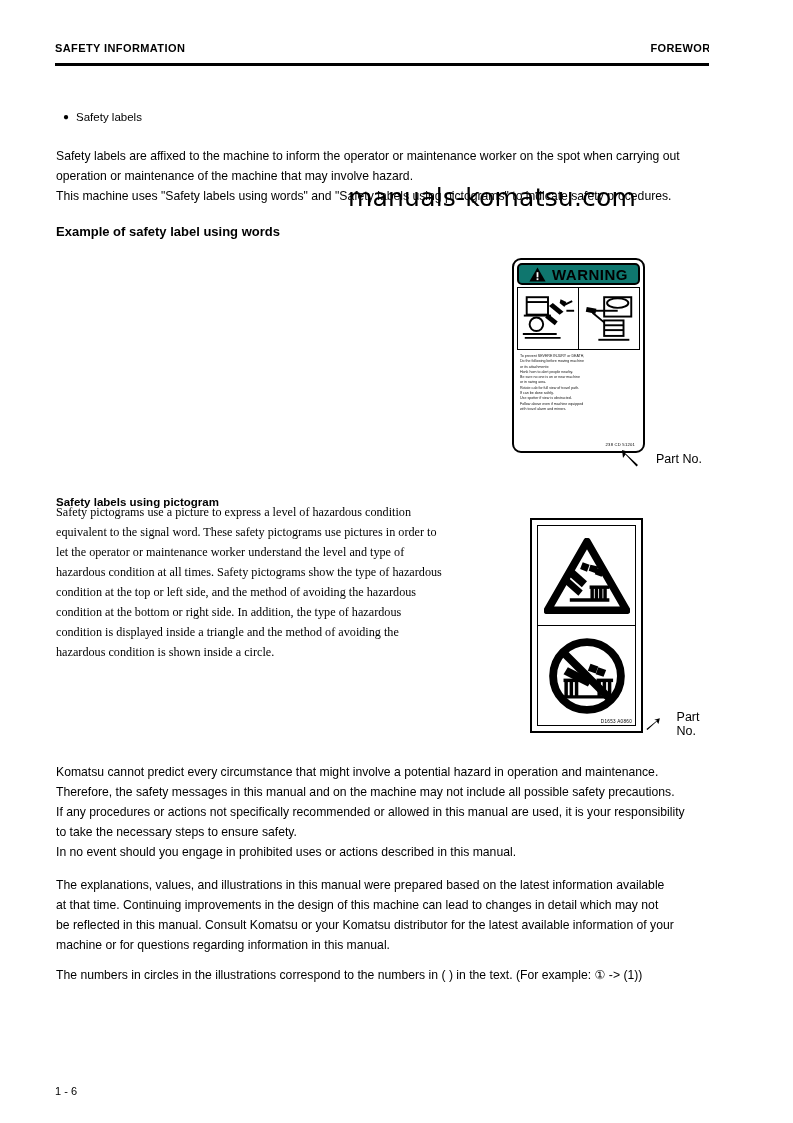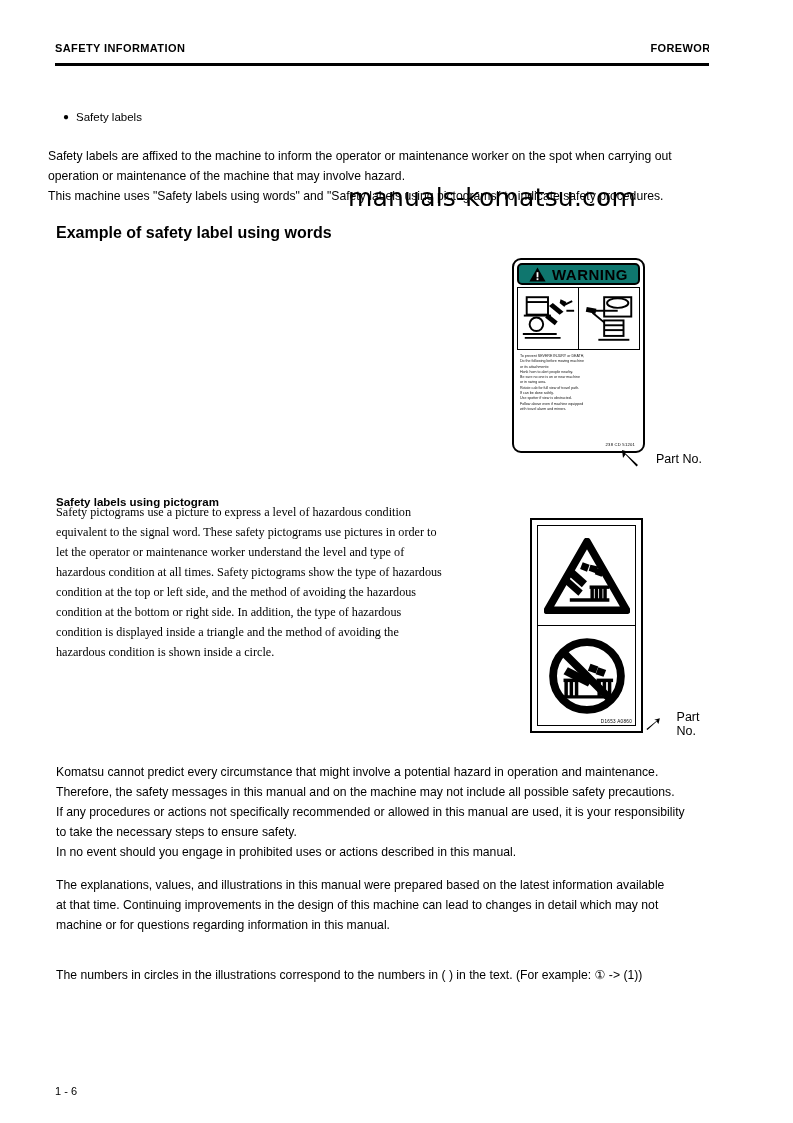--- a/index.html
+++ b/index.html
@@ -62,30 +62,30 @@
   }
 
   .para {
     position: absolute;
     font-size: 12.2px;
     line-height: 20px;
     color: #000;
   }
   .para p { margin: 0; }
 
-  .p-intro  { left: 48px; top: 146px; width: 665px; }
+  .p-intro  { left: 56px; top: 146px; width: 665px; }
   .p-bottom1 { left: 56px; top: 762px; width: 666px; }
   .p-bottom2 { left: 56px; top: 875px; width: 666px; }
   .p-bottom3 { left: 56px; top: 965px; width: 666px; }
 
   .sub-head {
     position: absolute;
     left: 56px;
     top: 224px;
-    font-size: 16px;
+    font-size: 13px;
     font-weight: bold;
     text-align: center;
   }
 
   
   .col-head {
     position: absolute;
     left: 56px;
     top: 496px;
     font-size: 11.5px;
@@ -400,20 +400,21 @@
     <p>Komatsu cannot predict every circumstance that might involve a potential hazard in operation and maintenance.</p>
     <p>Therefore, the safety messages in this manual and on the machine may not include all possible safety precautions.</p>
     <p>If any procedures or actions not specifically recommended or allowed in this manual are used, it is your responsibility</p>
     <p>to take the necessary steps to ensure safety.</p>
     <p>In no event should you engage in prohibited uses or actions described in this manual.</p>
   </div>
 
   <div class="para p-bottom2">
     <p>The explanations, values, and illustrations in this manual were prepared based on the latest information available</p>
     <p>at that time.  Continuing  improvements  in the design of this machine can lead to changes in detail which may not</p>
+    <p>be reflected in this manual.  Consult Komatsu or your Komatsu distributor for the latest available information of your</p>
     <p>machine or for  questions  regarding information in this manual.</p>
   </div>
 
   <div class="para p-bottom3">
     <p>The numbers in circles in the illustrations correspond to the numbers in (  ) in the text.  (For example: ① -&gt; (1))</p>
   </div>
 
   <div class="footer">1 - 6</div>
 
 </div>

